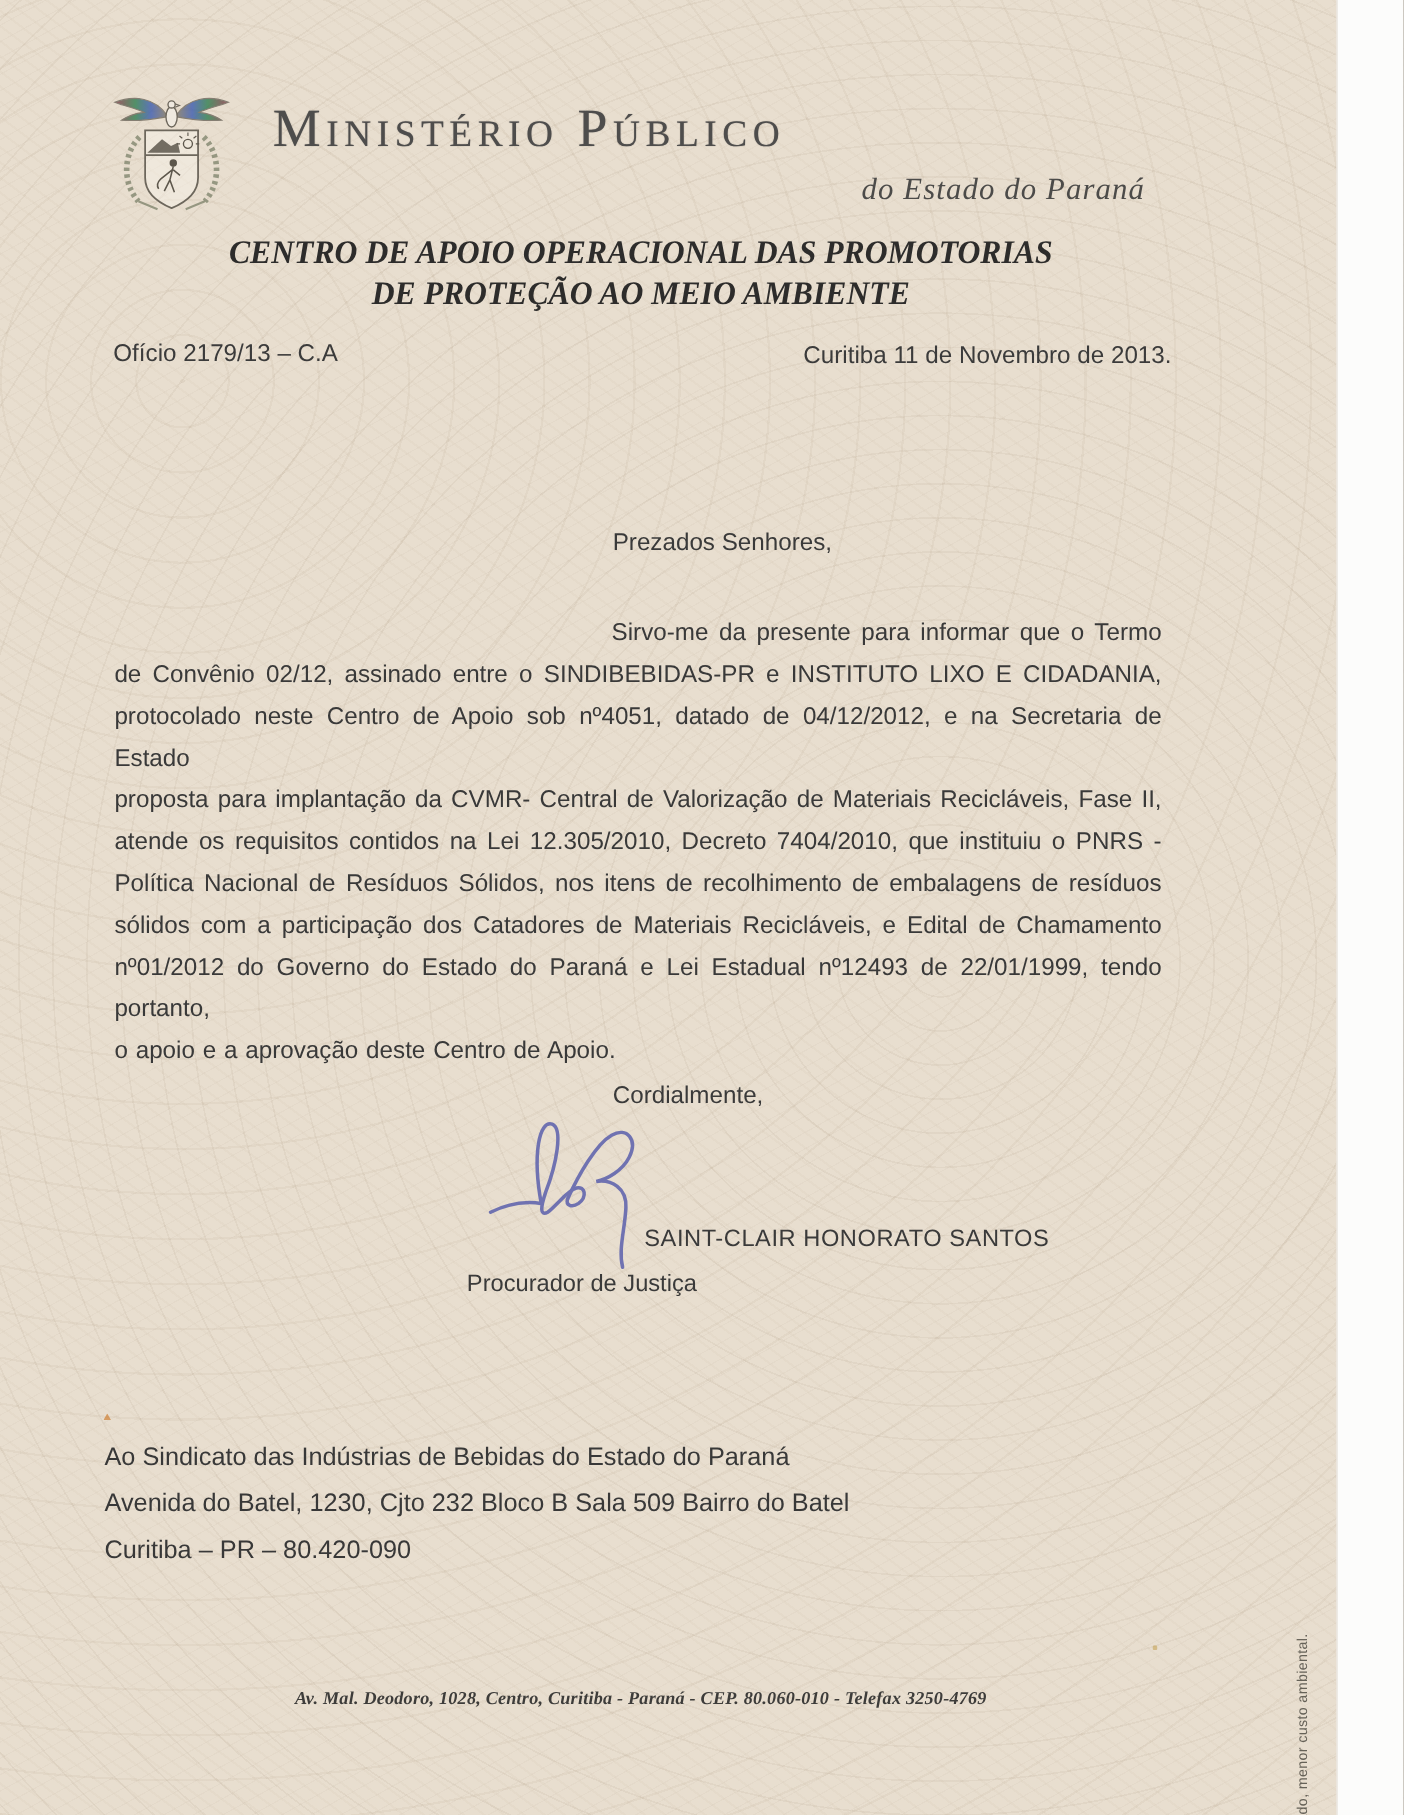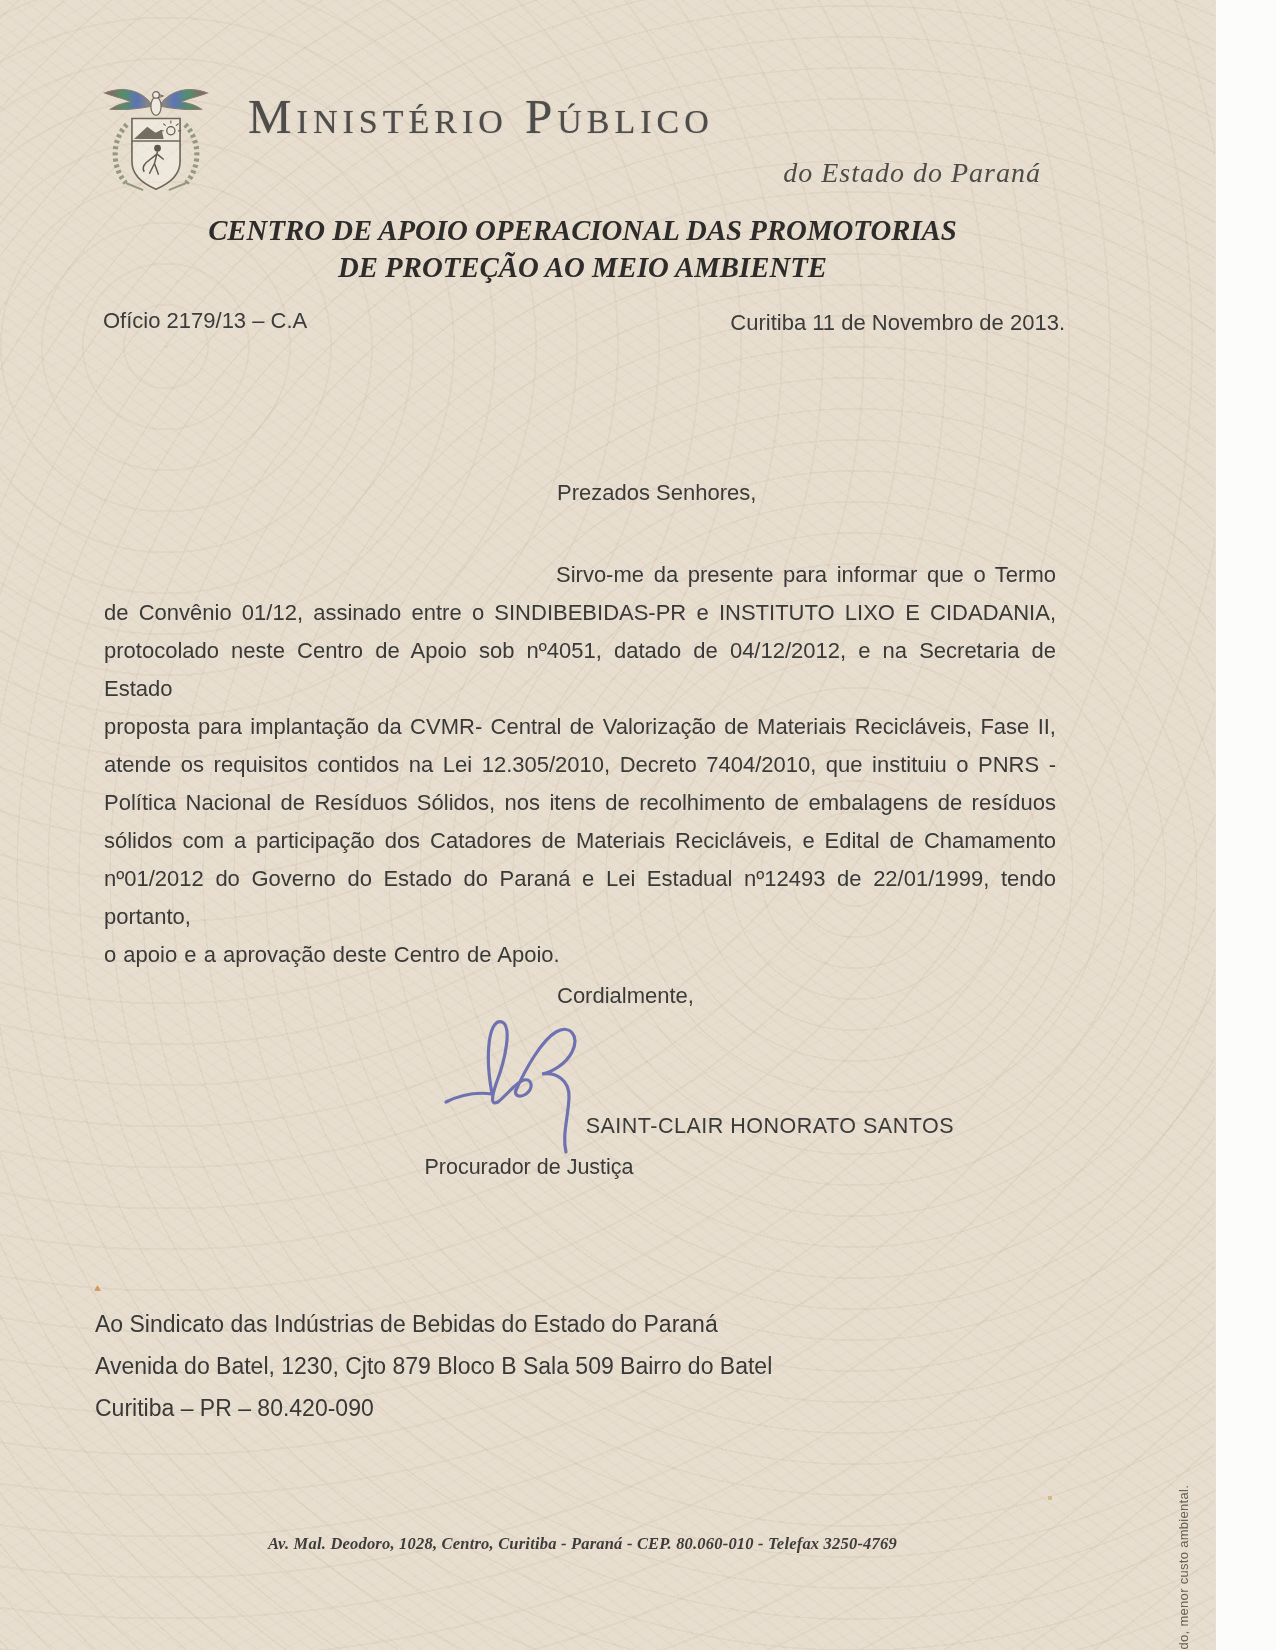--- a/index.html
+++ b/index.html
@@ -122,21 +122,21 @@
 
   <div class="ref-row">
     <span class="ref-left">Ofício 2179/13 – C.A</span>
     <span class="ref-right">Curitiba 11 de Novembro de 2013.</span>
   </div>
 
   <div class="salutation">Prezados Senhores,</div>
 
   <div class="body-block">
     <div class="bline first">Sirvo-me da presente para informar que o Termo</div>
-    <div class="bline">de Convênio 01/12, assinado entre o SINDIBEBIDAS-PR e INSTITUTO LIXO E CIDADANIA,</div>
+    <div class="bline">de Convênio 02/12, assinado entre o SINDIBEBIDAS-PR e INSTITUTO LIXO E CIDADANIA,</div>
     <div class="bline">protocolado neste Centro de Apoio sob nº4051, datado de 04/12/2012, e na Secretaria de Estado</div>
     <div class="bline">proposta para implantação da CVMR- Central de Valorização de Materiais Recicláveis, Fase II,</div>
     <div class="bline">atende os requisitos contidos na Lei 12.305/2010, Decreto 7404/2010, que instituiu o PNRS -</div>
     <div class="bline">Política Nacional de Resíduos Sólidos, nos itens de recolhimento de embalagens de resíduos</div>
     <div class="bline">sólidos com a participação dos Catadores de Materiais Recicláveis, e Edital de Chamamento</div>
     <div class="bline">nº01/2012 do Governo do Estado do Paraná e Lei Estadual nº12493 de 22/01/1999, tendo portanto,</div>
     <div class="bline last">o apoio e a aprovação deste Centro de Apoio.</div>
   </div>
 
   <div class="closing">Cordialmente,</div>
@@ -147,21 +147,21 @@
       <path d="M54,88 C46,44 52,12 64,16 C74,20 68,52 58,78 C54,90 52,100 60,96 C70,88 78,76 86,74 C94,72 96,82 88,88 C82,92 76,90 78,84"></path>
       <path d="M78,84 C88,62 104,34 118,26 C132,18 142,30 134,46 C128,58 114,66 104,68 C118,66 132,74 131,92 C130,112 124,130 128,146"></path>
     </g>
   </svg>
 
   <div class="signer-name">SAINT-CLAIR HONORATO SANTOS</div>
   <div class="signer-title">Procurador de Justiça</div>
 
   <div class="recipient">
     <div>Ao Sindicato das Indústrias de Bebidas do Estado do Paraná</div>
-    <div>Avenida do Batel, 1230, Cjto 879 Bloco B Sala 509 Bairro do Batel</div>
+    <div>Avenida do Batel, 1230, Cjto 232 Bloco B Sala 509 Bairro do Batel</div>
     <div>Curitiba – PR – 80.420-090</div>
   </div>
 
   <div class="footer-line">Av. Mal. Deodoro, 1028, Centro, Curitiba - Paraná - CEP. 80.060-010 - Telefax 3250-4769</div>
 
   <div class="side-note">ado, menor custo ambiental.</div>
 
   <div class="speck s1"></div>
   <div class="speck s2"></div>
 

